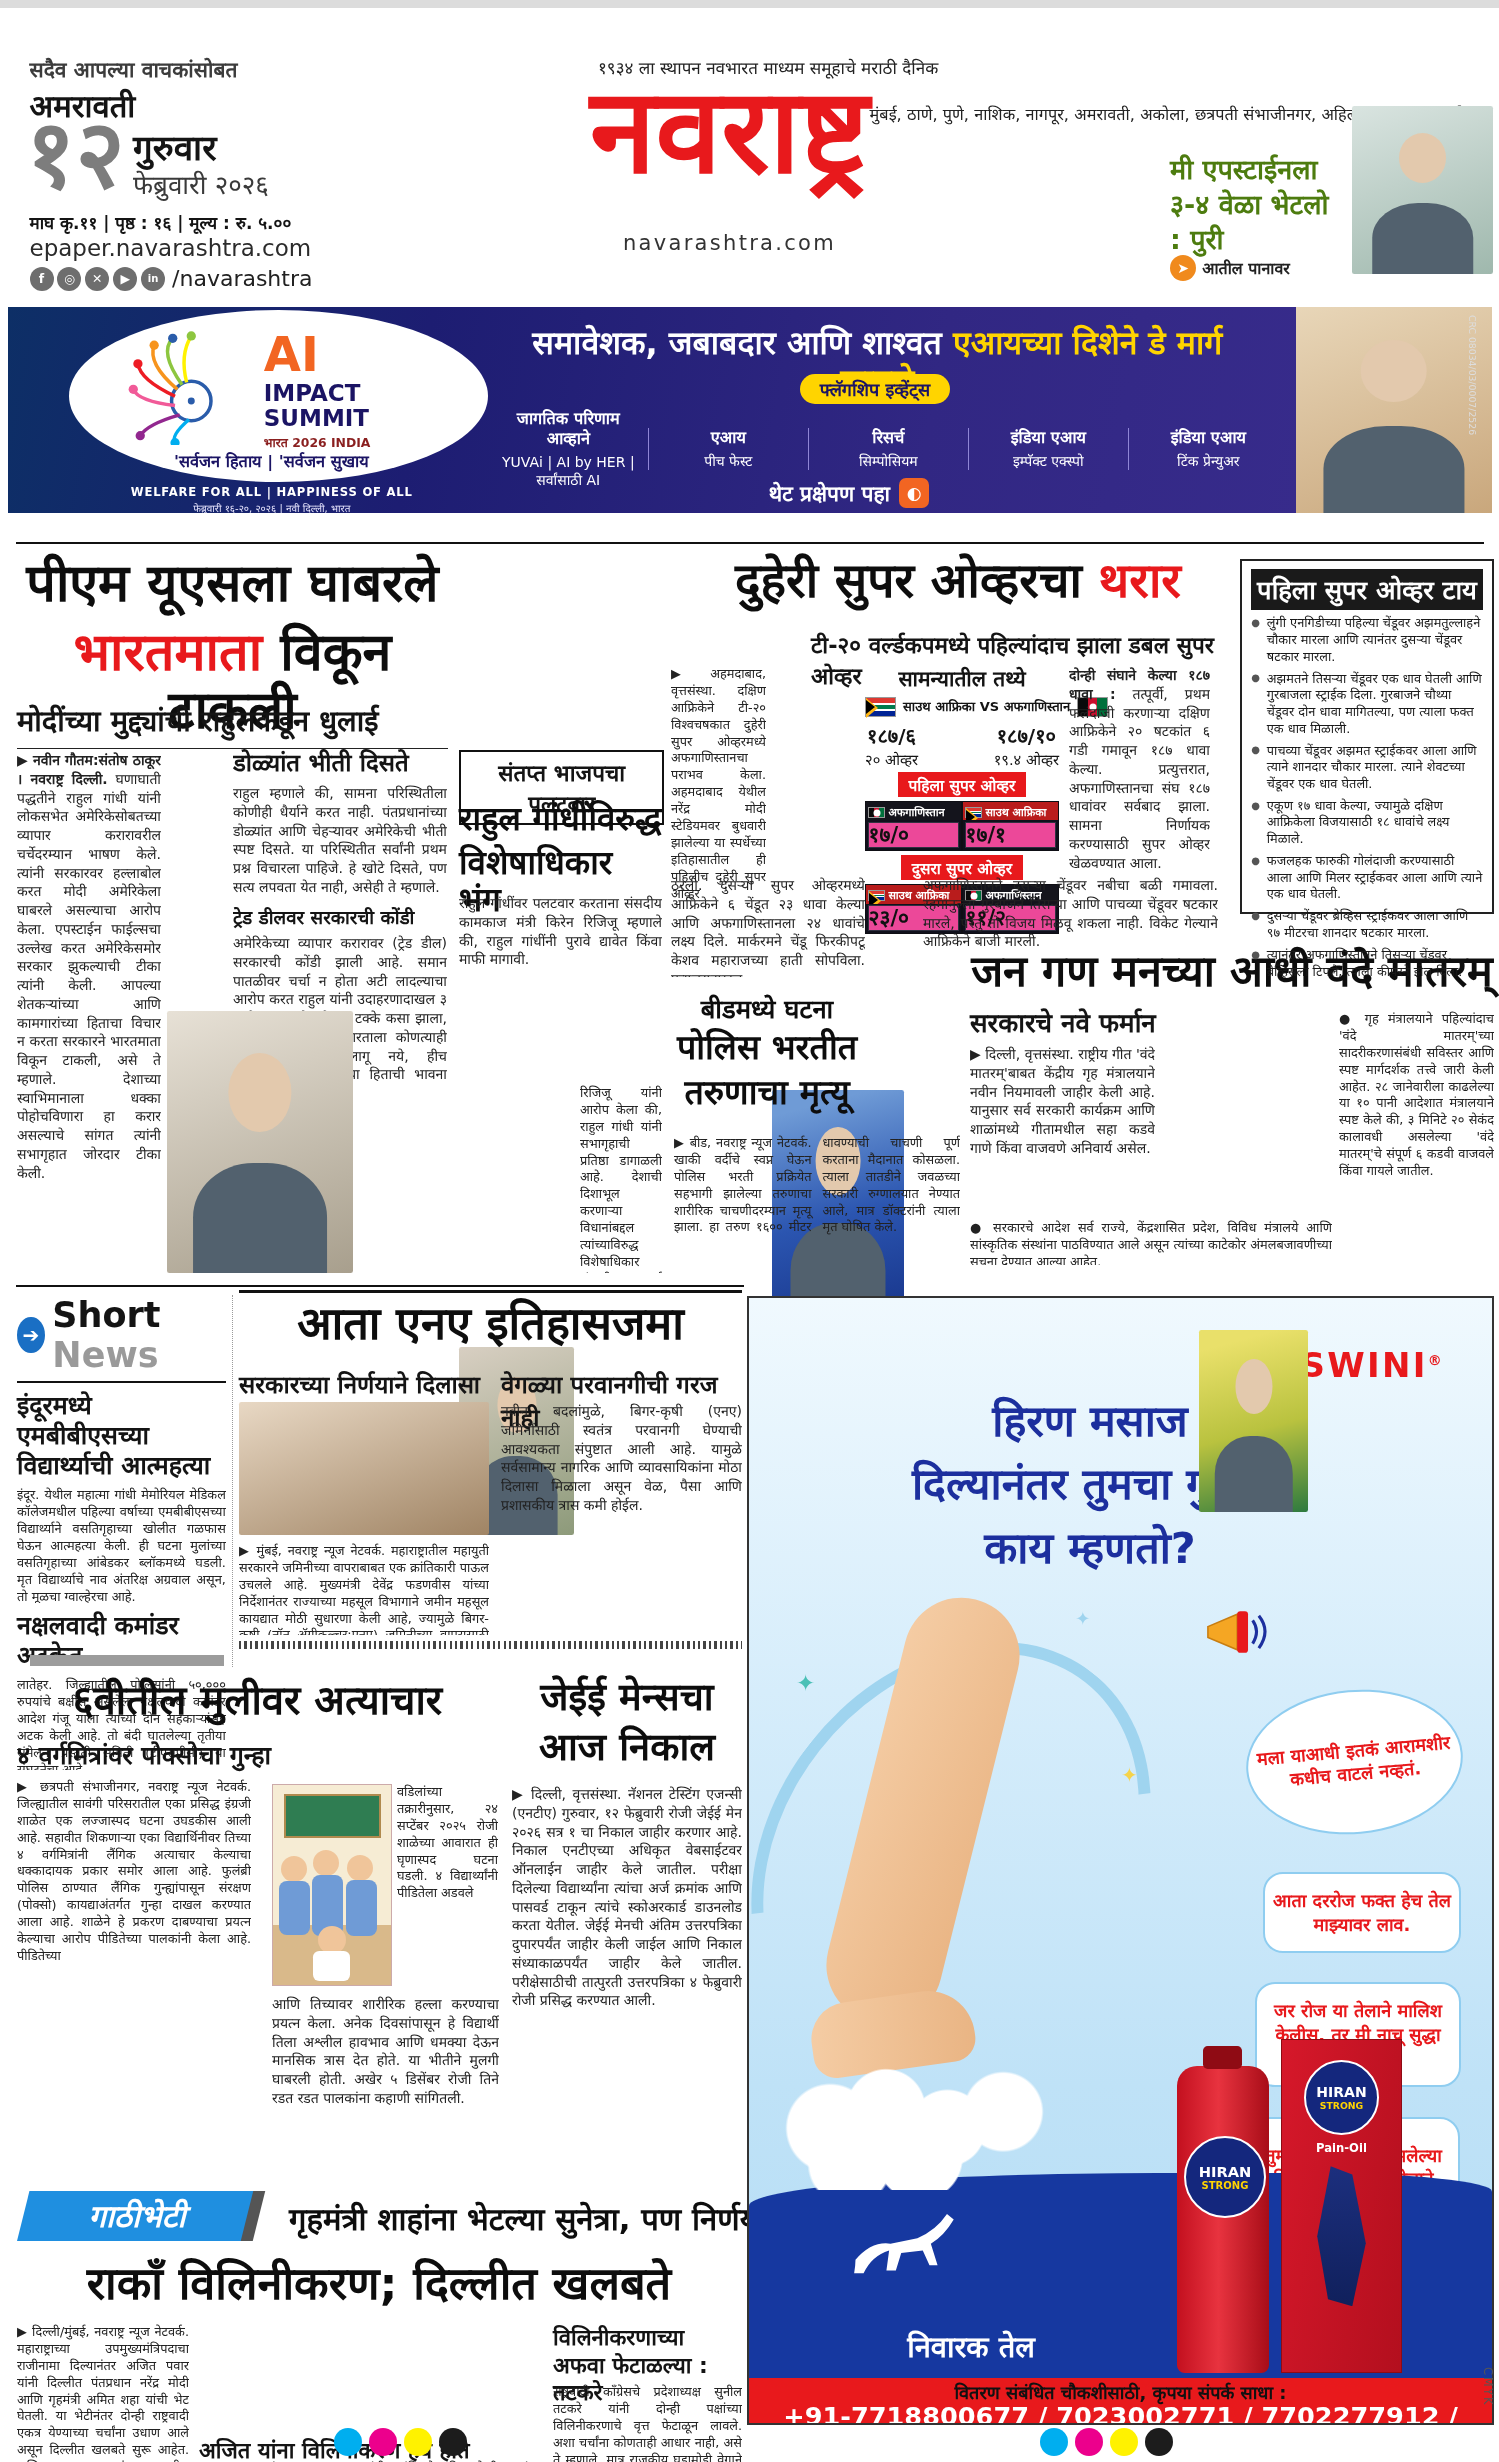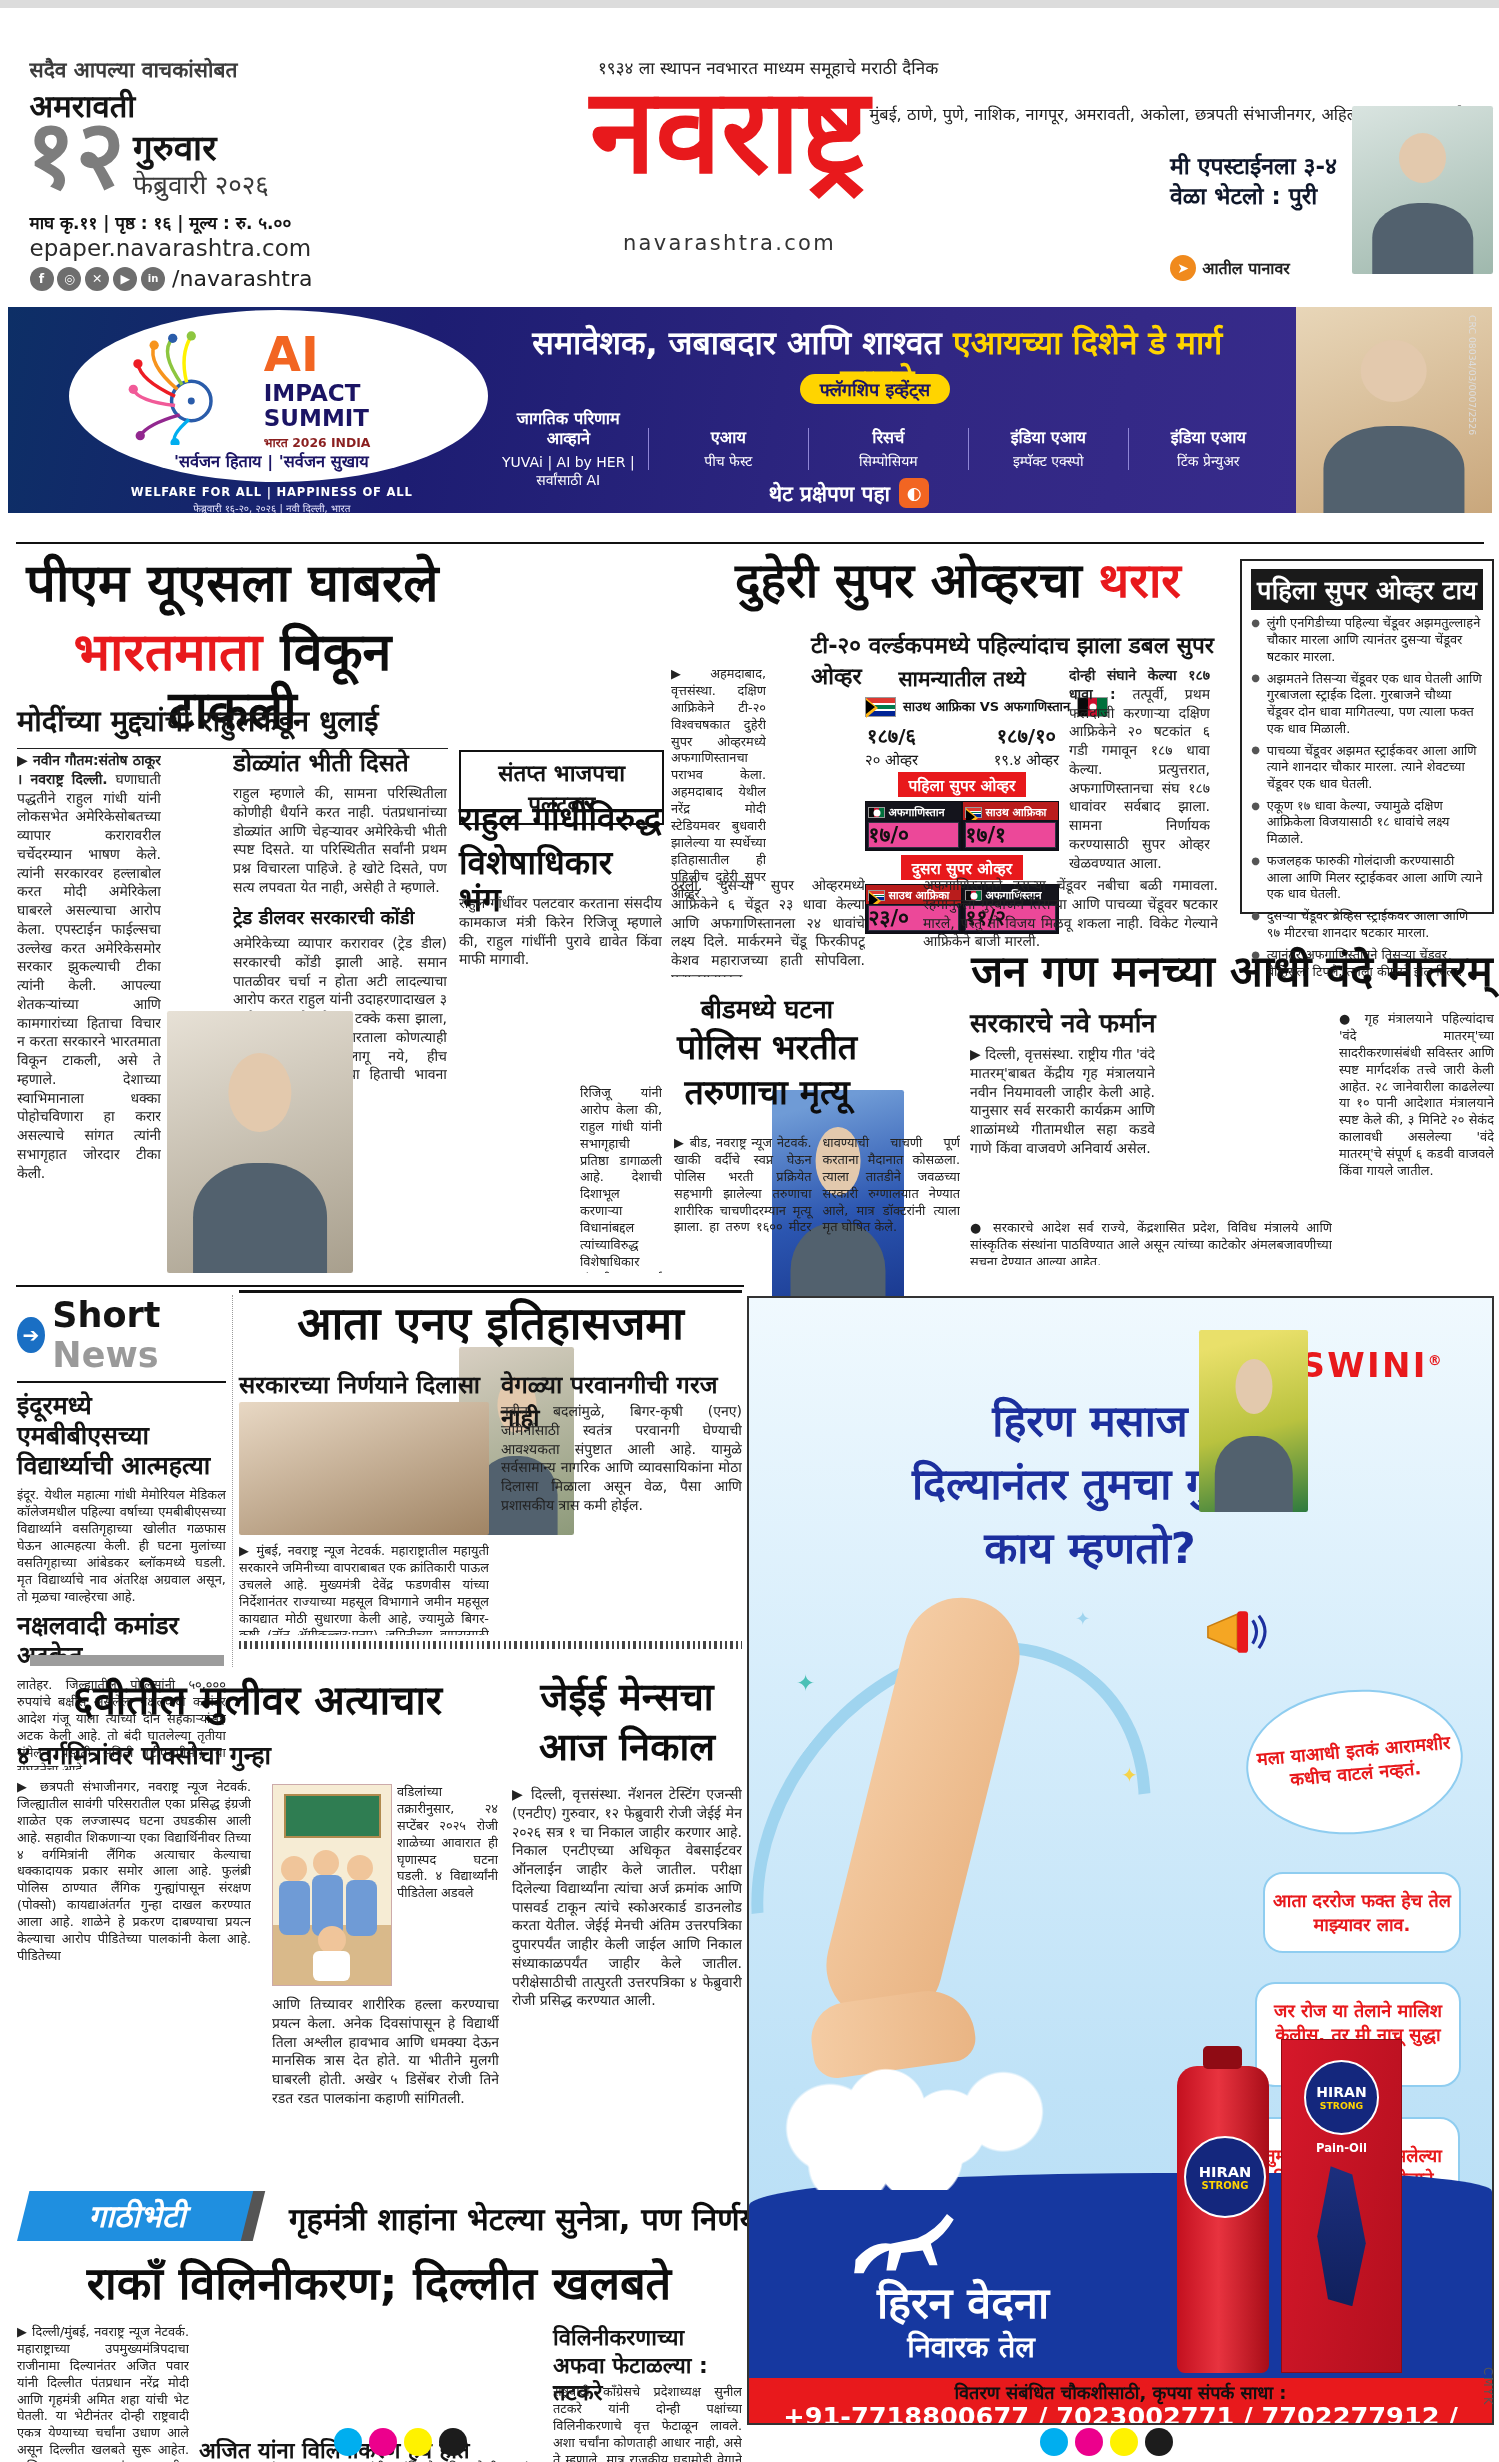--- a/index.html
+++ b/index.html
@@ -74,21 +74,21 @@
       <span class="soc">✕</span>
       <span class="soc">▶</span>
       <span class="soc" style="font-size:10px">in</span>
       <span style="font-size:22px;color:#222;margin-left:3.1px">/navarashtra</span>
     </div>
     <div class="abs" style="left:598px;top:48px;font-size:17px;color:#222">१९३४ ला स्थापन नवभारत माध्यम समूहाचे मराठी दैनिक</div>
     <div class="abs" style="left:854px;top:95px;width:630px;font-size:16.3px;color:#222;text-align:right">मुंबई, ठाणे, पुणे, नाशिक, नागपूर, अमरावती, अकोला, छत्रपती संभाजीनगर, अहिल्यानगर, जळगाव येथून एकाच वेळी प्रकाशित</div>
     <div class="abs b" style="left:458px;top:53px;width:543px;text-align:center;font-size:118px;line-height:1.2;color:#e8191c">नवराष्ट्र</div>
     <div class="abs" style="left:458px;top:223px;width:543px;text-align:center;font-size:21px;letter-spacing:2.3px;color:#333">navarashtra.com</div>
     <div class="abs ph person" style="left:1352px;top:98px;width:141px;height:168px;background:linear-gradient(160deg,#d9e4e0,#9fb8ad)"></div>
-    <div class="abs b" style="left:1170px;top:144px;width:177px;font-size:23px;line-height:1.3;color:#0f172a">मी एपस्टाईनला ३-४ वेळा भेटलो : पुरी</div>
+    <div class="abs b" style="left:1170px;top:144px;width:177px;font-size:27px;line-height:1.3;color:#4d7c0f">मी एपस्टाईनला ३-४ वेळा भेटलो : पुरी</div>
     <div class="abs" style="left:1170px;top:247px;display:flex;align-items:center;gap:6.2px">
       <span style="display:inline-flex;width:26px;height:26px;border-radius:50%;background:#f08a1d;color:#fff;align-items:center;justify-content:center;font-size:14px;font-weight:bold">➤</span>
       <span class="b" style="font-size:16px;color:#222">आतील पानावर</span>
     </div>
   </div>
 
   <div class="abs" style="left:7.8px;top:299px;width:1484px;height:206px;background:linear-gradient(100deg,#0d2f66 0%,#1d1d72 28%,#312783 62%,#3a2d8f 100%);overflow:hidden">
     <div class="abs" style="left:61px;top:3.1px;width:419px;height:172px;background:#fff;border-radius:50%"></div>
     <svg class="abs" style="left:116px;top:22px" width="116" height="116" viewBox="0 0 100 100">
       <circle cx="58" cy="62" r="17" fill="none" stroke="#2a5caa" stroke-width="3"></circle>
@@ -349,21 +349,20 @@
     <div class="abs" style="left:31px;top:729px;width:279px;height:163px;background:
       radial-gradient(circle at 18% 62%, #fff 0 17%, transparent 18%),
       radial-gradient(circle at 38% 50%, #fff 0 20%, transparent 21%),
       radial-gradient(circle at 60% 62%, #fff 0 19%, transparent 20%),
       radial-gradient(circle at 80% 52%, #fff 0 16%, transparent 17%),
       radial-gradient(circle at 50% 80%, #fff 0 22%, transparent 23%),
       radial-gradient(circle at 25% 84%, #fff 0 16%, transparent 17%)"></div>
     <svg class="abs" style="left:93px;top:908px" width="140" height="74" viewBox="0 0 100 55">
       <path d="M8 40 Q20 26 34 28 L54 24 Q68 18 76 6 L81 10 Q74 22 64 28 L69 44 L63 44 L58 33 L42 35 L38 48 L31 48 L33 33 Q20 37 14 50 L7 50 Q8 44 8 40 Z" fill="#fff"></path>
     </svg>
-    <div class="abs b ctr" style="left:47px;top:974px;width:334px;font-size:43px;color:#fff">हिरन वेदना</div>
     <div class="abs b ctr" style="left:55px;top:1028px;width:334px;font-size:29px;color:#fff">निवारक तेल</div>
 
     <div class="abs" style="left:428px;top:768px;width:92px;height:307px;background:linear-gradient(90deg,#c3101f,#e8333f 45%,#a80d18);border-radius:20px 20px 7.8px 7.8px">
       <div style="position:absolute;left:26px;top:-20px;width:39px;height:23px;background:#8f0b14;border-radius:4.7px"></div>
       <div style="position:absolute;left:7px;top:70px;width:78px;height:78px;border-radius:50%;background:#14277d;border:2.3px solid #fff;display:flex;flex-direction:column;align-items:center;justify-content:center">
         <span class="b" style="color:#fff;font-size:14.7px">HIRAN</span>
         <span class="b" style="color:#ffd400;font-size:10px">STRONG</span>
       </div>
     </div>
     <div class="abs" style="left:532px;top:741px;width:121px;height:334px;background:linear-gradient(100deg,#d6182a,#b30f1e);border:1.6px solid #8f0b14;display:flex;flex-direction:column;align-items:center;padding-top:20px;box-sizing:border-box">

